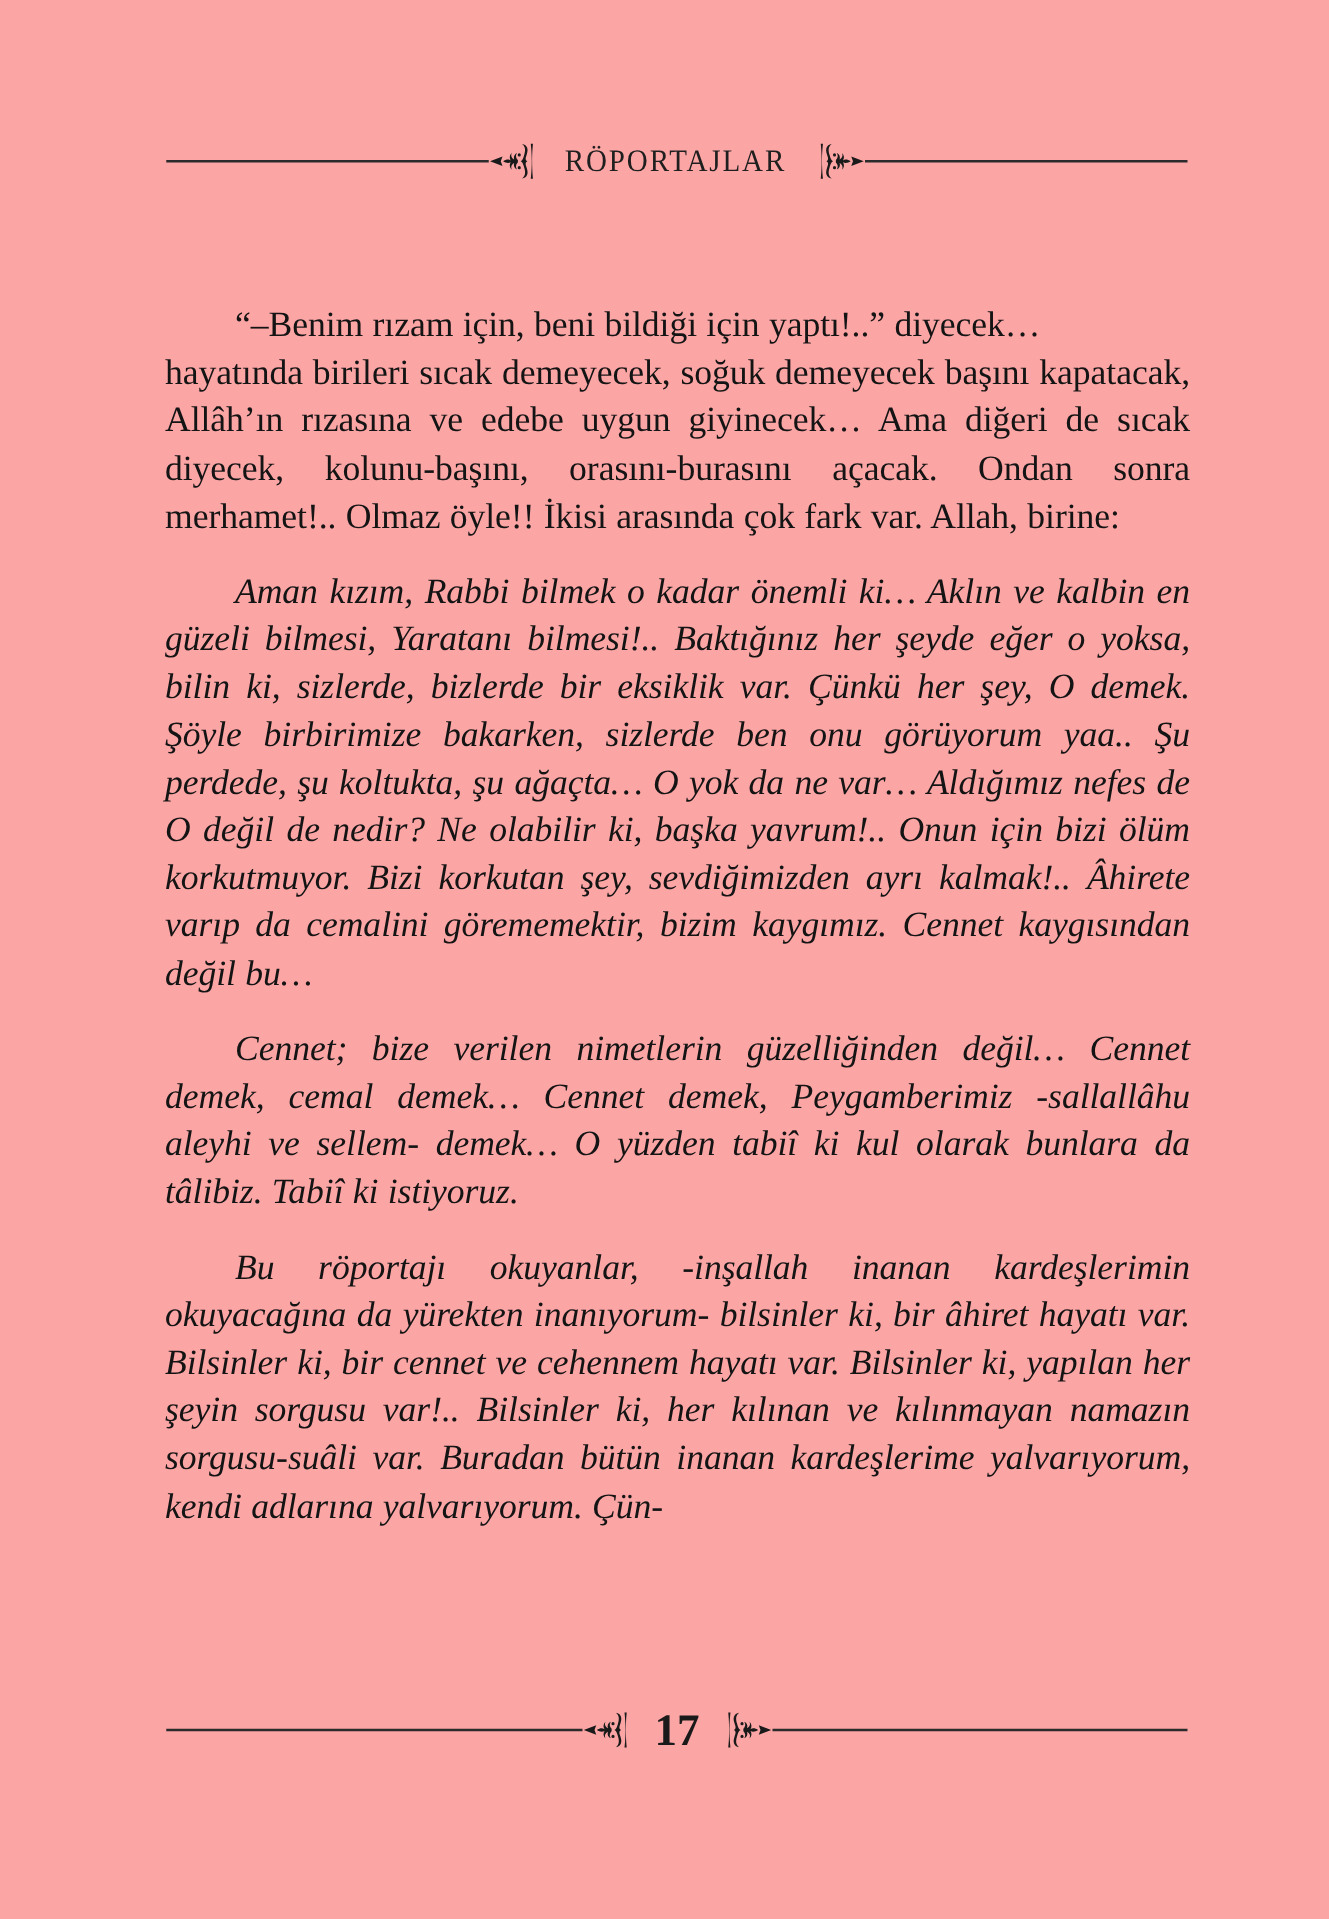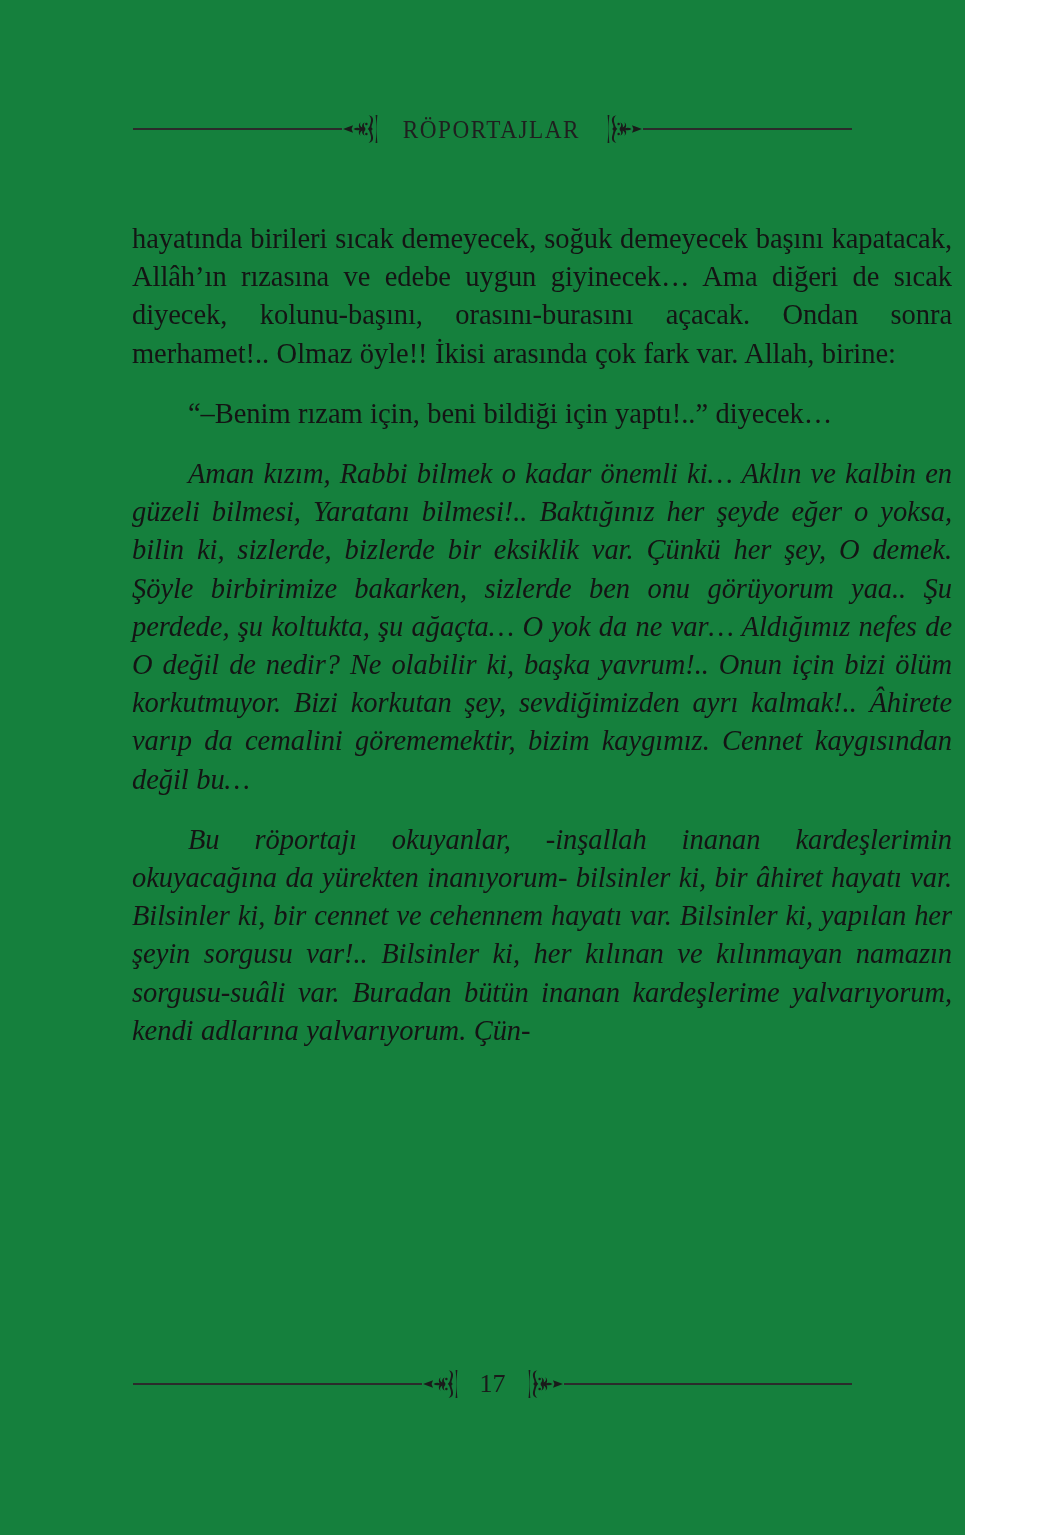--- a/index.html
+++ b/index.html
@@ -10,23 +10,23 @@
   body {
     width: 1063px;
     height: 1535px;
     overflow: hidden;
     font-family: "Liberation Serif", "DejaVu Serif", serif;
     color: #1a1a1a;
   }
 
   .page {
     position: relative;
-    width: 965px;
+    width: 1063px;
     height: 1535px;
-    background: #15803d;
+    background: #fca5a5;
     box-sizing: border-box;
   }
 
   
   .running-head {
     position: absolute;
     left: 133px;
     right: 113px;
     top: 108px;
     height: 42px;
@@ -96,22 +96,22 @@
     top: 1363px;
     height: 42px;
     display: flex;
     align-items: center;
     justify-content: center;
   }
   .folio .rule { height: 2px; background: #2b2b2b; }
   .folio-number {
     flex: 0 0 auto;
     font-family: "Liberation Serif", "DejaVu Serif", serif;
-    font-size: 26px;
-    font-weight: normal;
+    font-size: 36px;
+    font-weight: bold;
     padding: 0 16px;
     line-height: 1;
     color: #1a1a1a;
   }
 </style>
 </head>
 <body>
 
 <div class="page">
 
@@ -139,23 +139,24 @@
         <circle cx="24.4" cy="22.1" r="1.25"></circle>
         <path d="M26.6 3.2 C31.2 4.0 31.8 7.4 30.4 11.6 C29.3 14.8 29.0 16.0 30.9 17 C29.0 18.0 29.3 19.2 30.4 22.4 C31.8 26.6 31.2 30.0 26.6 30.8 C29.6 28.6 29.4 25.6 28.4 22.2 C27.6 19.5 27.3 18.0 25.6 17 C27.3 16.0 27.6 14.5 28.4 11.8 C29.4 8.4 29.6 5.4 26.6 3.2 Z"></path>
         <path d="M33.6 3.0 C33.6 3.0 34.4 9.0 34.4 17 C34.4 25.0 33.6 31.0 33.6 31.0 L35.4 31.0 C35.4 31.0 34.7 25.0 34.7 17 C34.7 9.0 35.4 3.0 35.4 3.0 Z"></path>
       </svg>
     </span>
 
     <div class="rule"></div>
   </div>
 
   <div class="textblock">
+    <p class="para quote">“–Benim rızam için, beni bildiği için yaptı!..” diyecek…</p>
     <p class="para">hayatında birileri sıcak demeyecek, soğuk demeyecek başını kapatacak, Allâh’ın rızasına ve edebe uygun giyinecek… Ama diğeri de sıcak diyecek, kolunu-başını, orasını-burasını açacak. Ondan sonra merhamet!.. Olmaz öyle!! İkisi arasında çok fark var. Allah, birine:</p>
-    <p class="para quote">“–Benim rızam için, beni bildiği için yaptı!..” diyecek…</p>
     <p class="para indent spaced">Aman kızım, Rabbi bilmek o kadar önemli ki… Aklın ve kalbin en güzeli bilmesi, Yaratanı bilmesi!.. Baktığınız her şeyde eğer o yoksa, bilin ki, sizlerde, bizlerde bir eksiklik var. Çünkü her şey, O demek. Şöyle birbirimize bakarken, sizlerde ben onu görüyorum yaa.. Şu perdede, şu koltukta, şu ağaçta… O yok da ne var… Aldığımız nefes de O değil de nedir? Ne olabilir ki, başka yavrum!.. Onun için bizi ölüm korkutmuyor. Bizi korkutan şey, sevdiğimizden ayrı kalmak!.. Âhirete varıp da cemalini görememektir, bizim kaygımız. Cennet kaygısından değil bu…</p>
+    <p class="para indent spaced">Cennet; bize verilen nimetlerin güzelliğinden değil… Cennet demek, cemal demek… Cennet demek, Peygamberimiz -sallallâhu aleyhi ve sellem- demek… O yüzden tabiî ki kul olarak bunlara da tâlibiz. Tabiî ki istiyoruz.</p>
     <p class="para indent spaced">Bu röportajı okuyanlar, -inşallah inanan kardeşlerimin okuyacağına da yürekten inanıyorum- bilsinler ki, bir âhiret hayatı var. Bilsinler ki, bir cennet ve cehennem hayatı var. Bilsinler ki, yapılan her şeyin sorgusu var!.. Bilsinler ki, her kılınan ve kılınmayan namazın sorgusu-suâli var. Buradan bütün inanan kardeşlerime yalvarıyorum, kendi adlarına yalvarıyorum. Çün-</p>
   </div>
 
   <div class="folio">
     <div class="rule"></div>
 
     <span class="orn">
       <svg viewBox="0 0 42 34" xmlns="http://www.w3.org/2000/svg" fill="currentColor">
         <path d="M1 17 L11 13.2 L9.6 17 L11 20.8 Z"></path>
         <path d="M11.5 17 C13.5 15.6 16 15.2 17.6 16.3 C16.3 14.3 16.6 11.8 18.6 10.2 C17.2 12.6 18.4 14.4 20.3 15.6 C19.6 13.4 20.6 11.2 22.6 10.4 C21.2 12.4 21.8 14.6 23.3 16 L23.3 18 C21.8 19.4 21.2 21.6 22.6 23.6 C20.6 22.8 19.6 20.6 20.3 18.4 C18.4 19.6 17.2 21.4 18.6 23.8 C16.6 22.2 16.3 19.7 17.6 17.7 C16 18.8 13.5 18.4 11.5 17 Z"></path>

